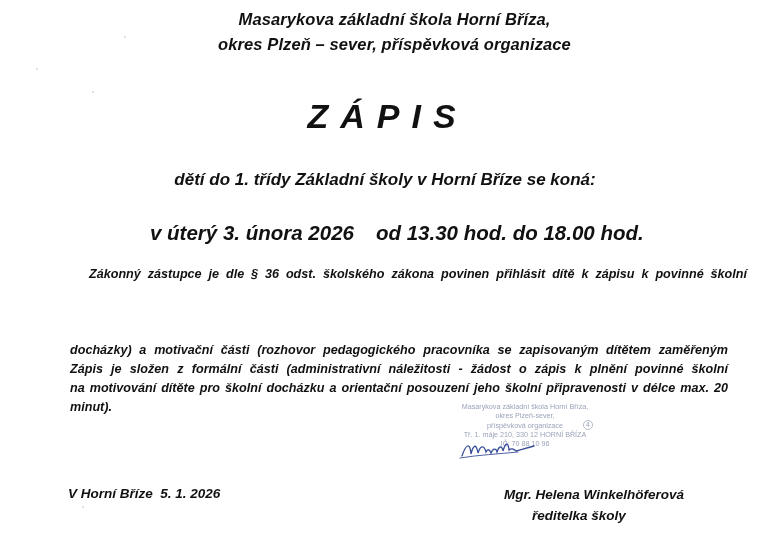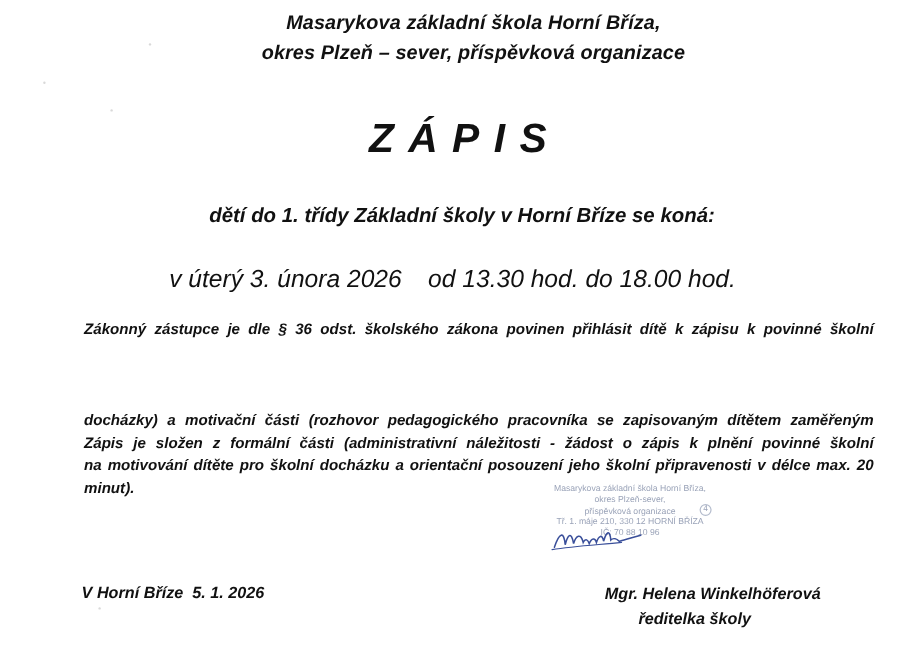--- a/index.html
+++ b/index.html
@@ -25,33 +25,33 @@
   #school-line-2 { top: 35px; left: 12px; }
   #title {
     top: 97px; left: 0; width: 775px; text-align: center;
     font-size: 34px; font-weight: bold; letter-spacing: 12px;
   }
   #subtitle {
     top: 170px; left: 0; width: 770px; text-align: center;
     font-size: 17px; font-weight: bold;
   }
   #date-line {
-    top: 221px; left: 141px;
-    font-size: 20.5px; font-weight: normal;
+    top: 221px; left: 150px;
+    font-size: 20.5px; font-weight: bold;
     white-space: pre;
   }
   #date-line .gap { display: inline-block; width: 22px; }
   .para {
     left: 70px; width: 658px;
     font-size: 12.6px; font-weight: bold; line-height: 19px;
     text-align: justify;
   }
   .para .ln { display: block; text-align: justify; text-align-last: justify; white-space: nowrap; }
   .para .ln.last { text-align-last: left; }
-  #para-1 { top: 265px; }
+  #para-1 { top: 265px; margin-left: 19px; }
   #para-2 { top: 341px; }
   #stamp {
     left: 455px; top: 402px; width: 140px; height: 56px;
     color: #9aa3b8; font-style: normal; font-weight: normal;
     font-size: 7.2px; line-height: 9.3px; text-align: center;
   }
   #stamp .s-line { display: block; white-space: nowrap; }
   #stamp .num { position: absolute; right: 2px; top: 18px; font-size: 7px; border: 1px solid #b4bccd; border-radius: 50%; width: 8px; height: 8px; line-height: 8px; text-align: center; }
   #signature {
     left: 458px; top: 436px; width: 80px; height: 26px;

